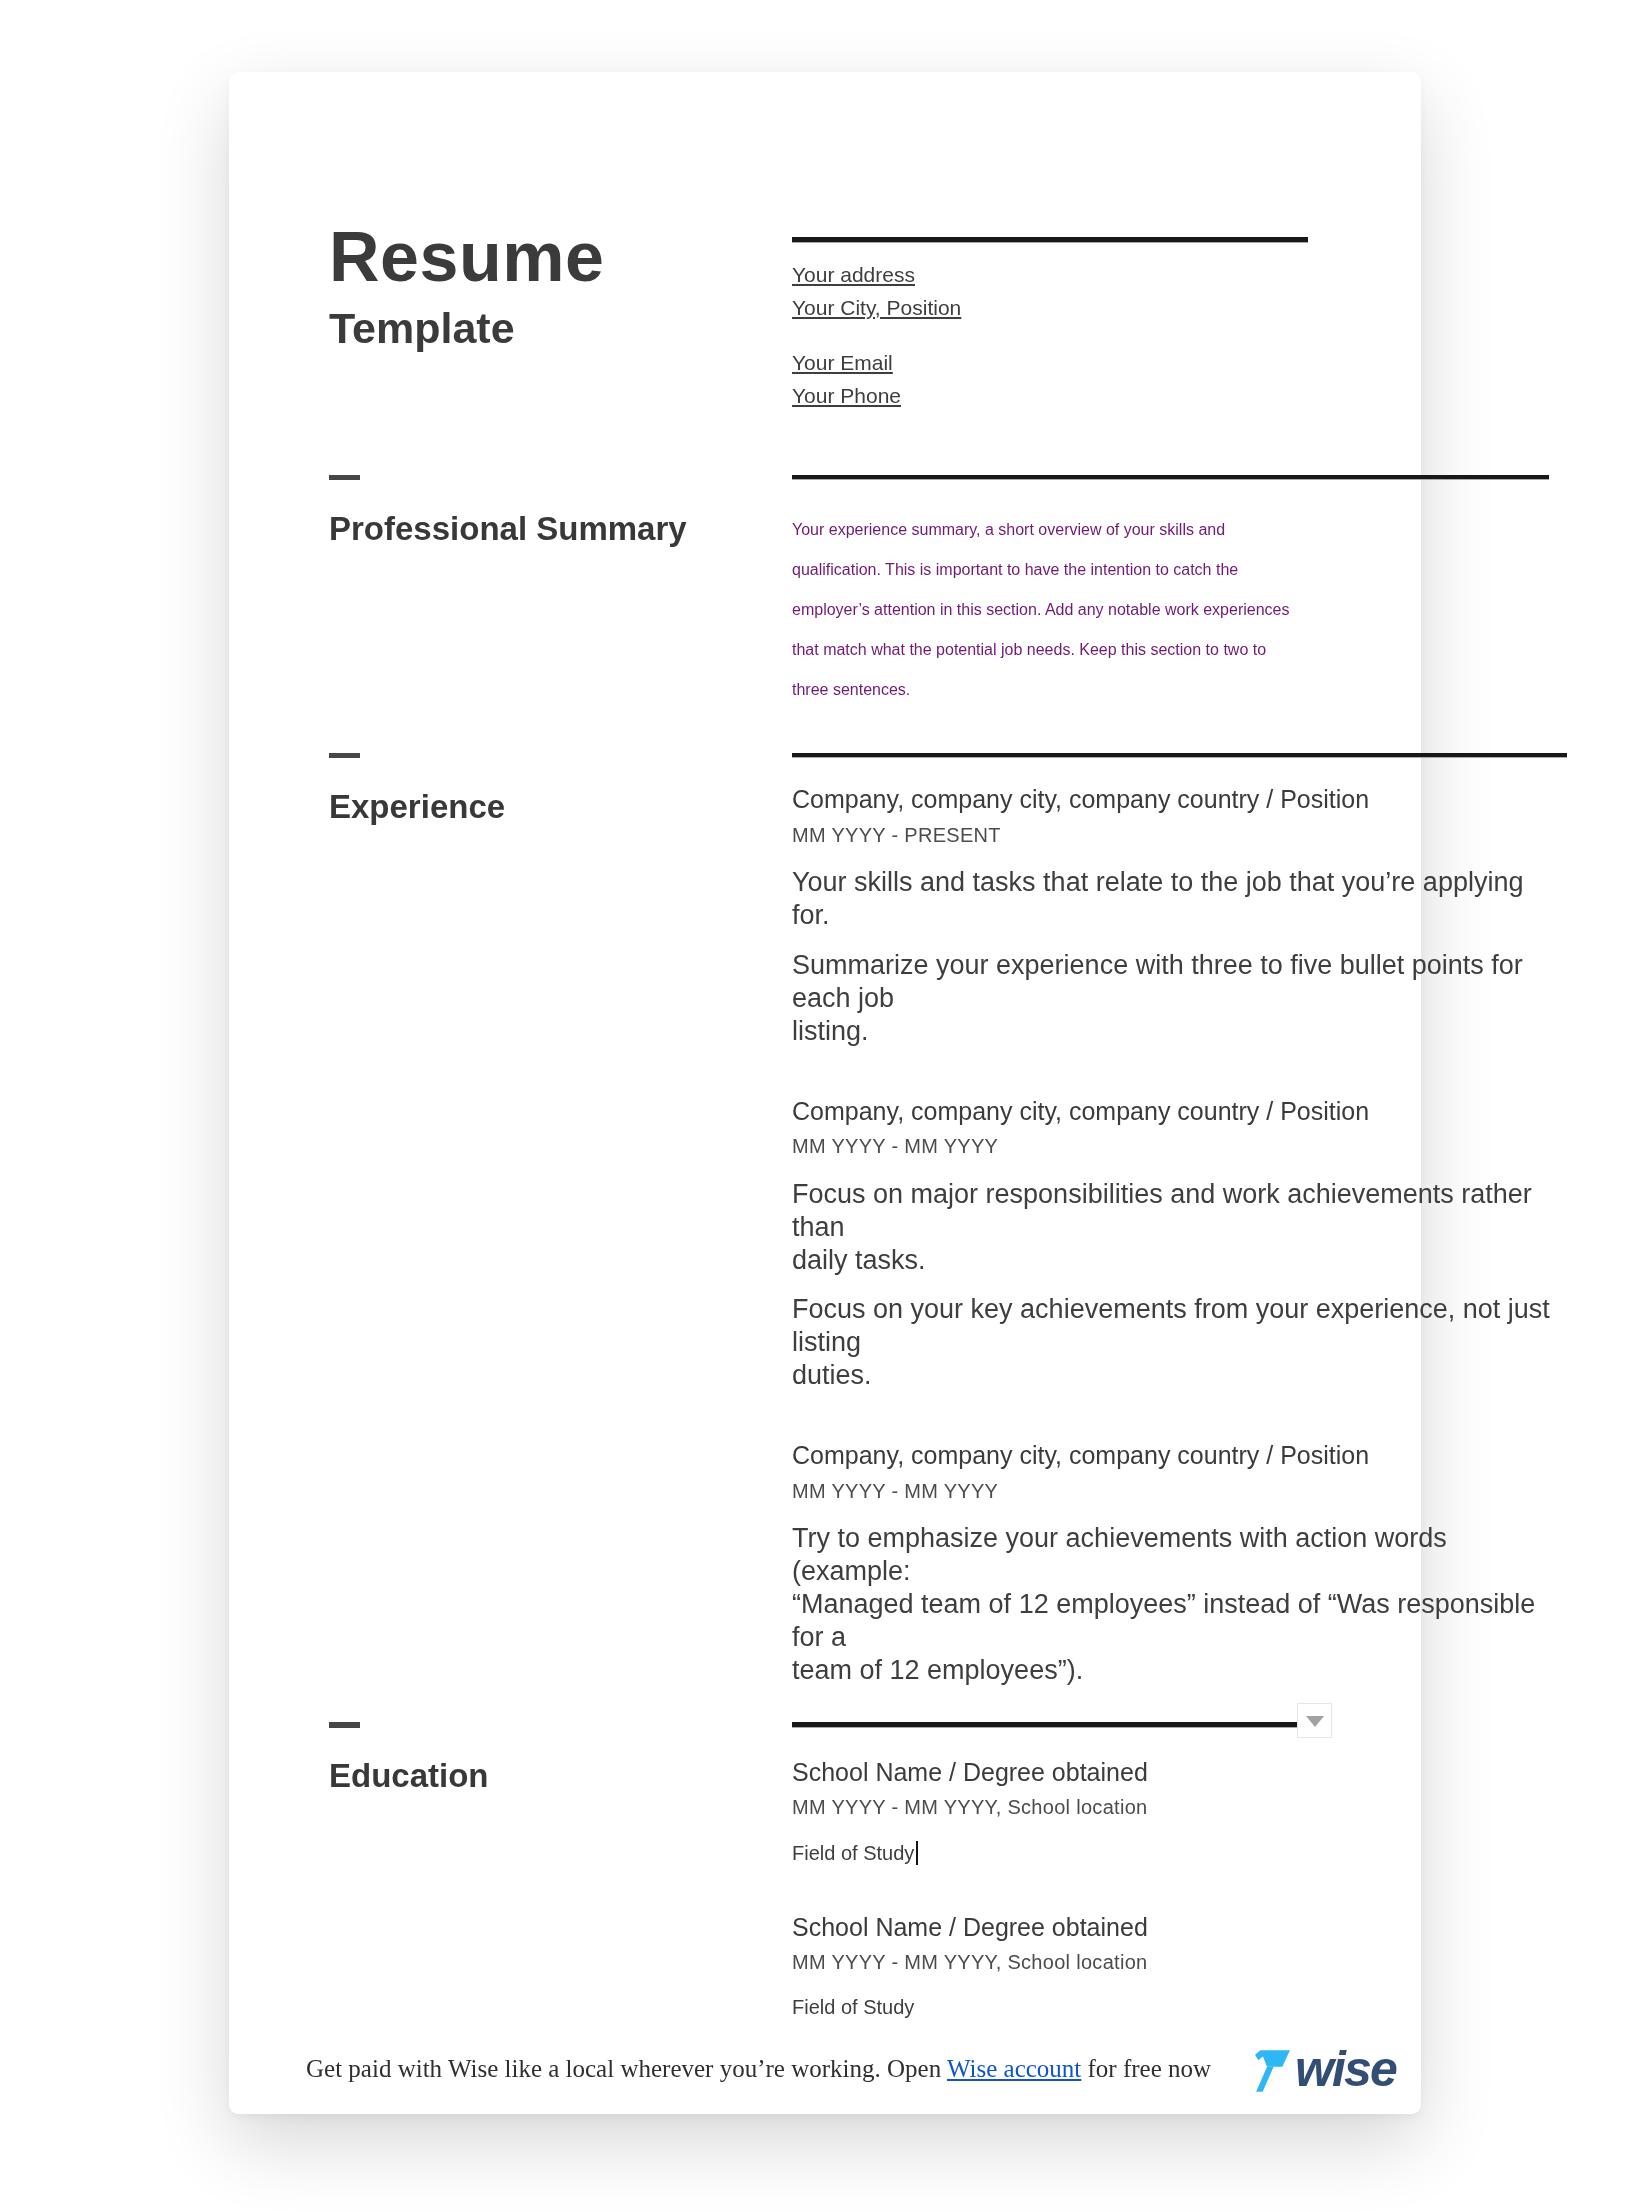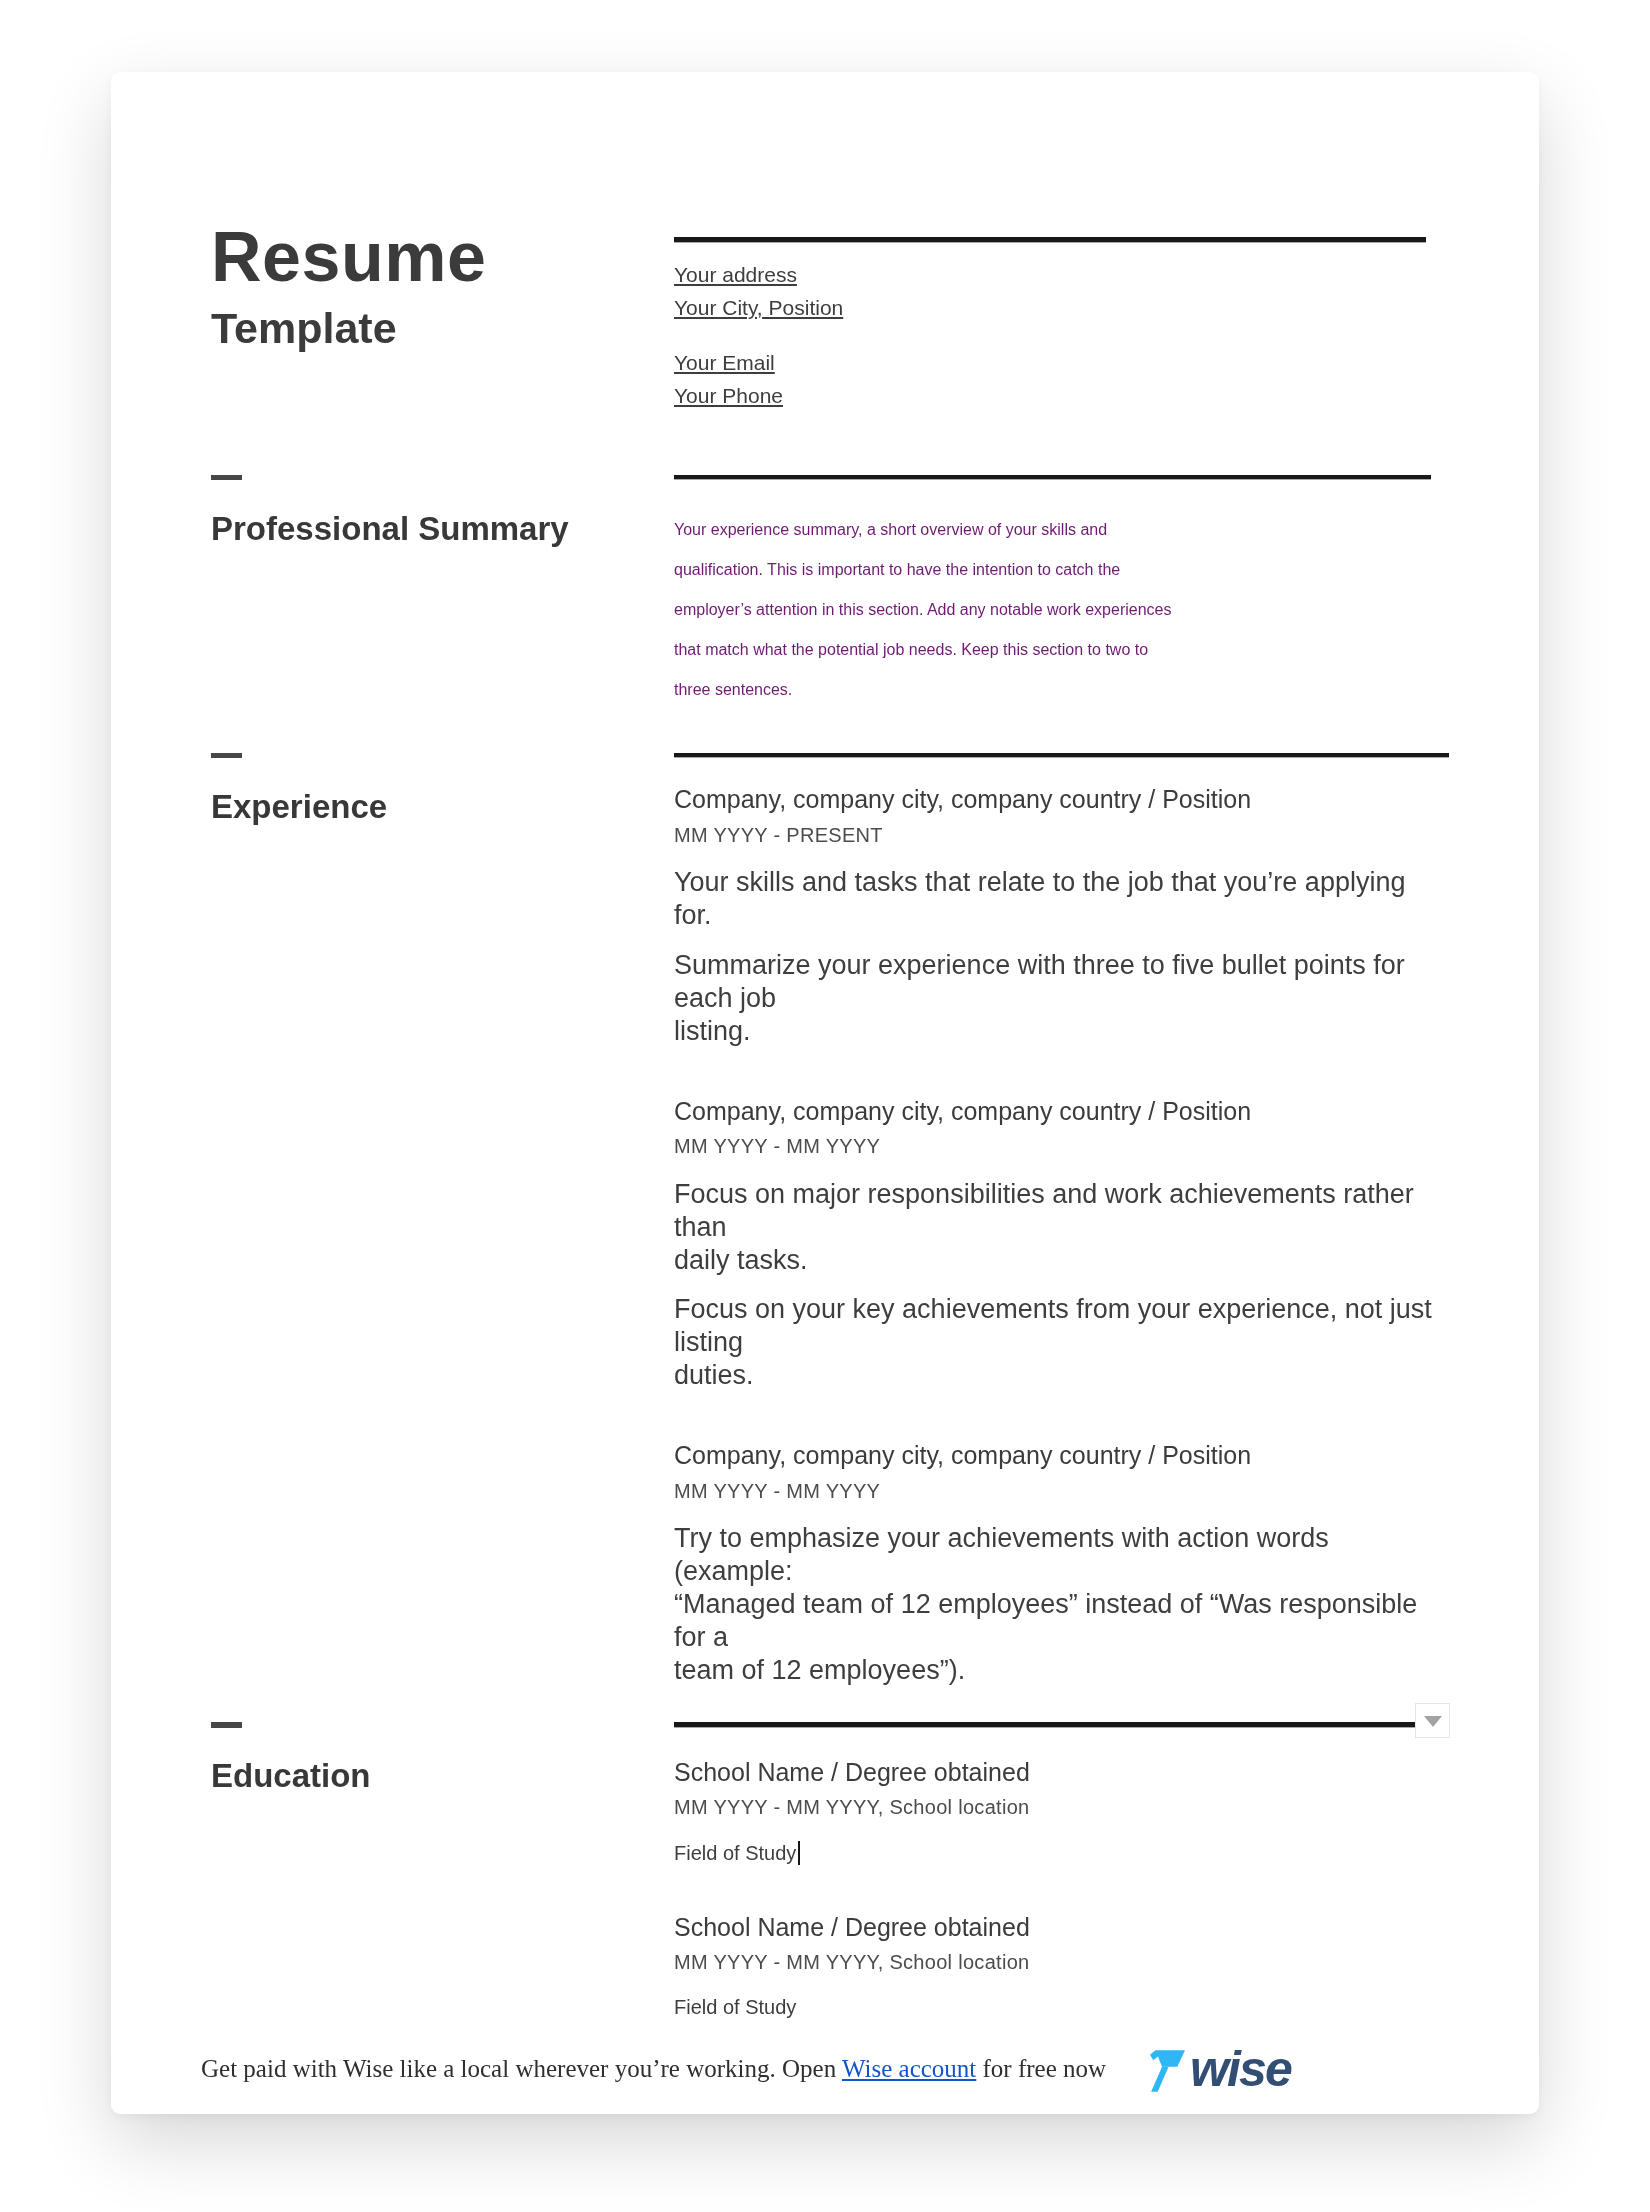--- a/index.html
+++ b/index.html
@@ -5,21 +5,21 @@
   * { box-sizing: border-box; }
   html, body {
     margin: 0; padding: 0;
     width: 1650px; height: 2212px;
     background: #ffffff;
     overflow: hidden;
     font-family: "Liberation Sans", "DejaVu Sans", sans-serif;
   }
   .card {
     position: relative;
-    width: 1428px; height: 2042px;
+    width: 1192px; height: 2042px;
     margin: 72px auto 12px auto;
     background: #ffffff;
     border-radius: 9.2px;
     box-shadow: 0 3.7px 9.2px rgba(0,0,0,0.04), 0 28px 74px rgba(0,0,0,0.16);
     padding: 0 113px 0 100px;
   }
   .row {
     display: grid;
     grid-template-columns: 463px 1fr;
   }
@@ -116,21 +116,21 @@
   }
   
   .skills-row { margin-top: 52px; }
   .skills-text {
     margin: 29.5px 0 0 0;
     font-size: 21px; line-height: 33px; color: #3e3e3e;
   }
   
   .footer {
     position: absolute;
-    left: 90px; bottom: 20px;
+    left: 77px; bottom: 20px;
     display: flex; align-items: center;
   }
   .footer-text {
     margin: 0;
     font-family: "Liberation Serif", "DejaVu Serif", serif;
     font-size: 25px; color: #2f2f2f;
   }
   .footer-link {
     color: #1155cc; text-decoration: underline;
     cursor: pointer;

